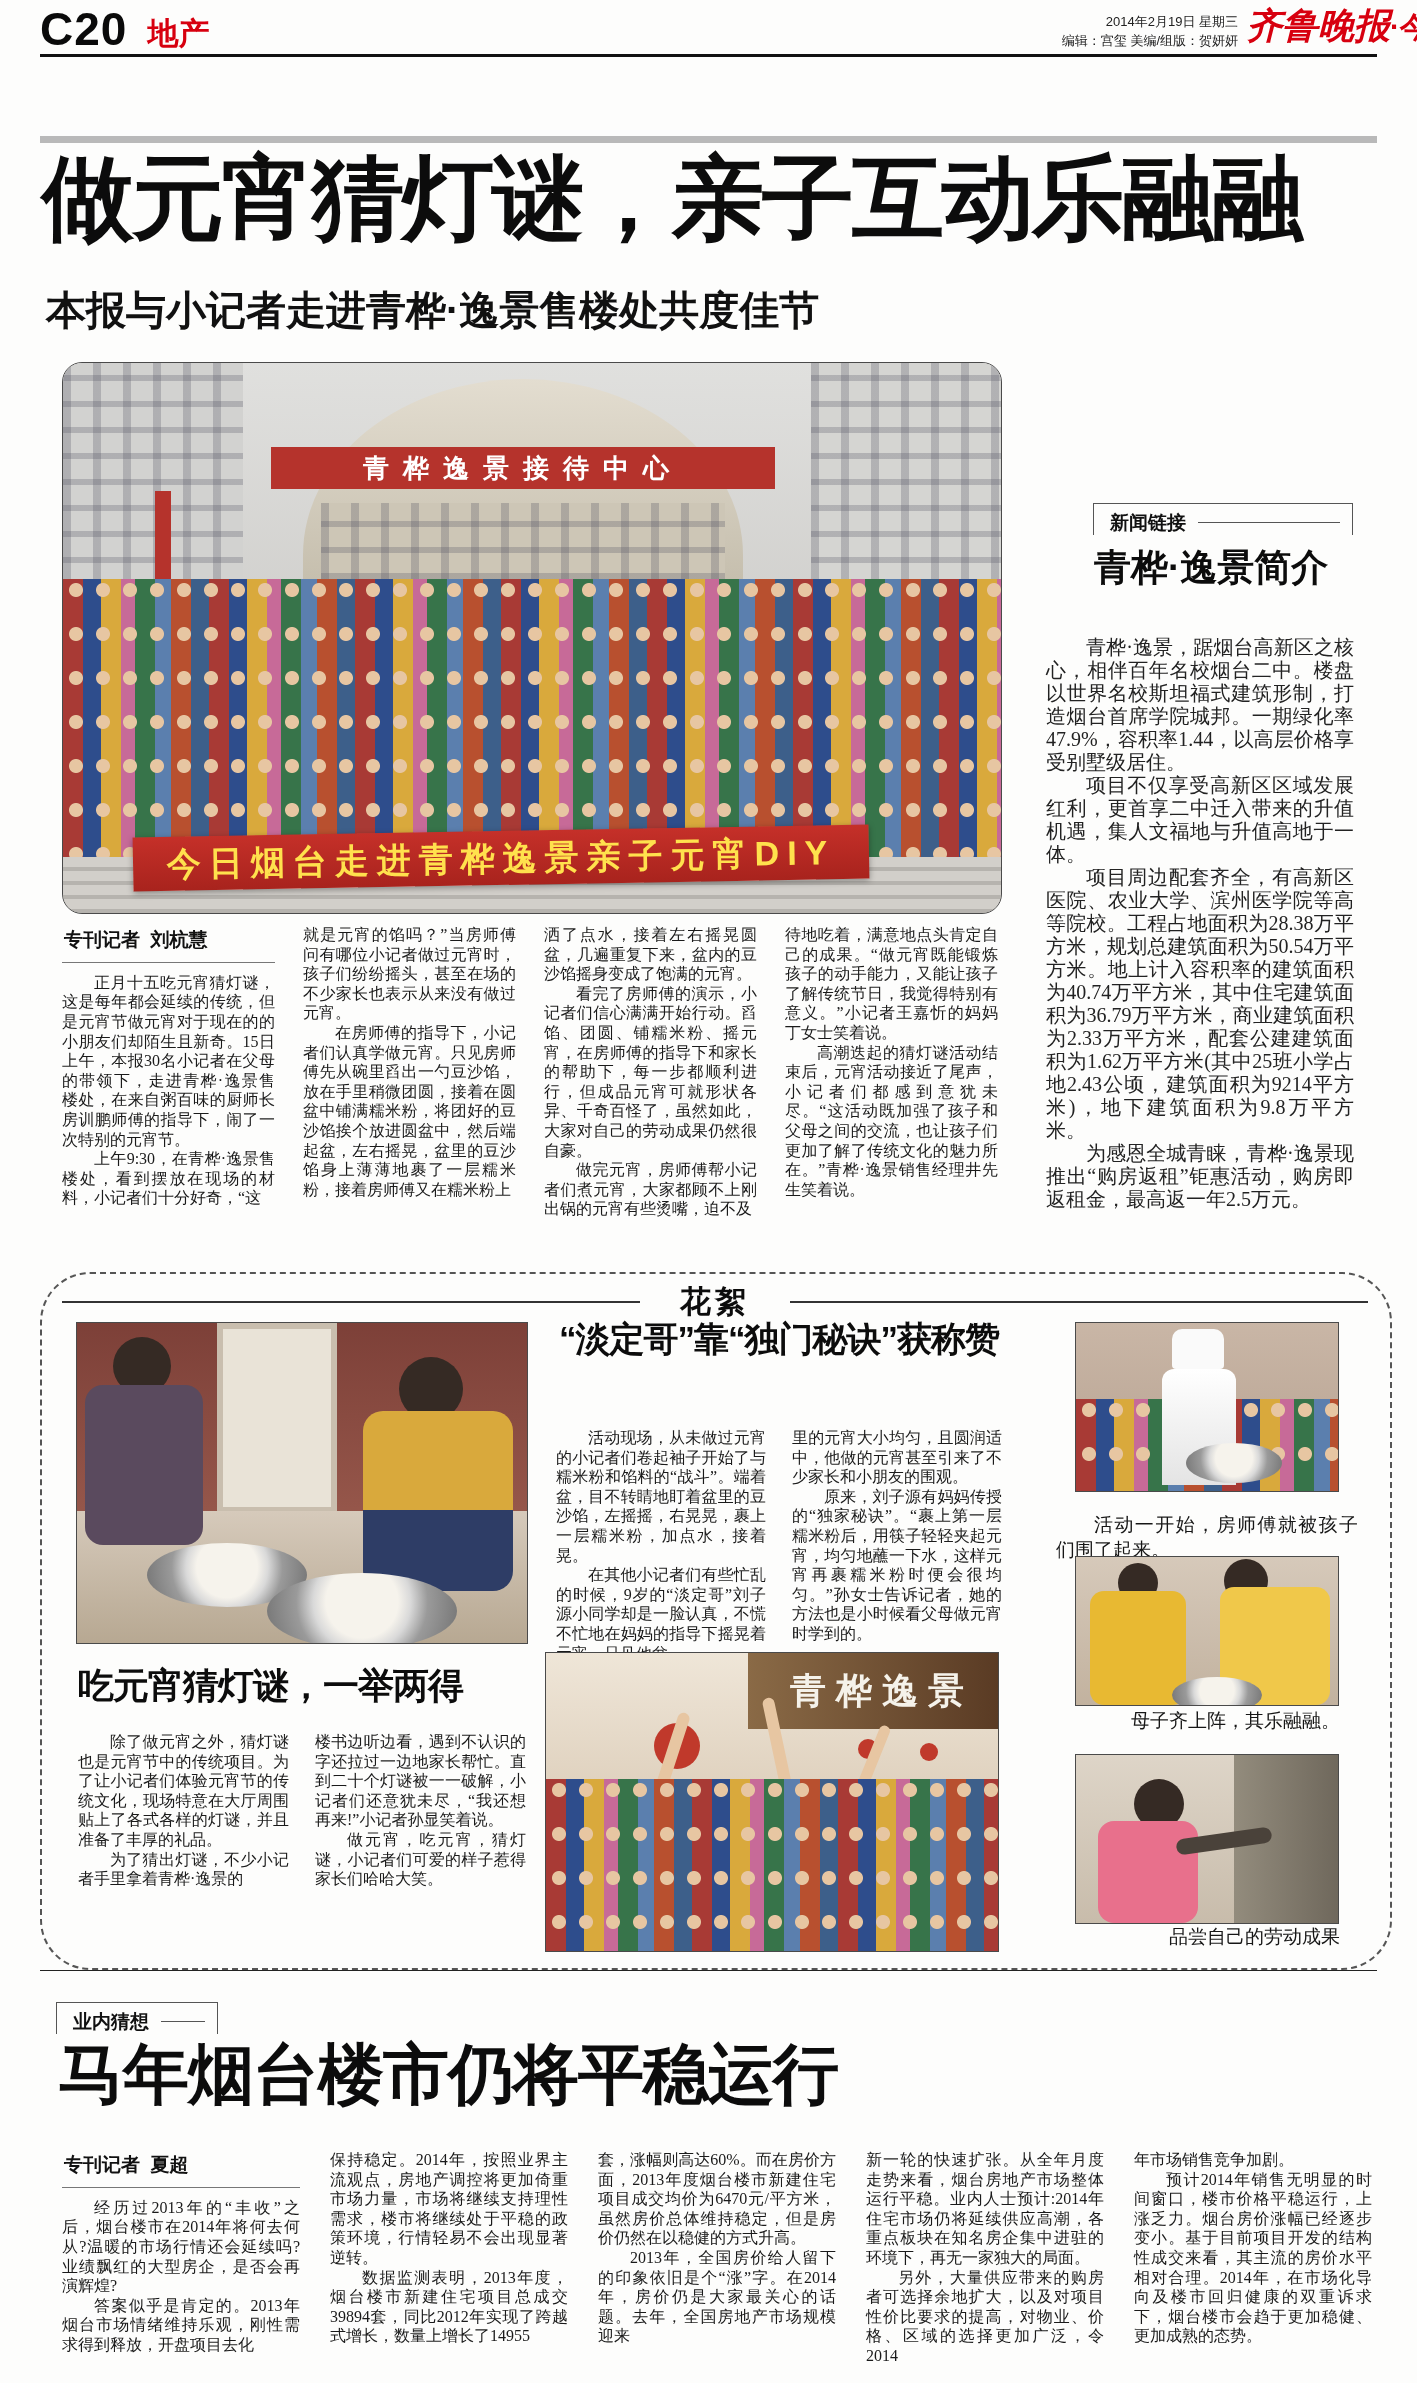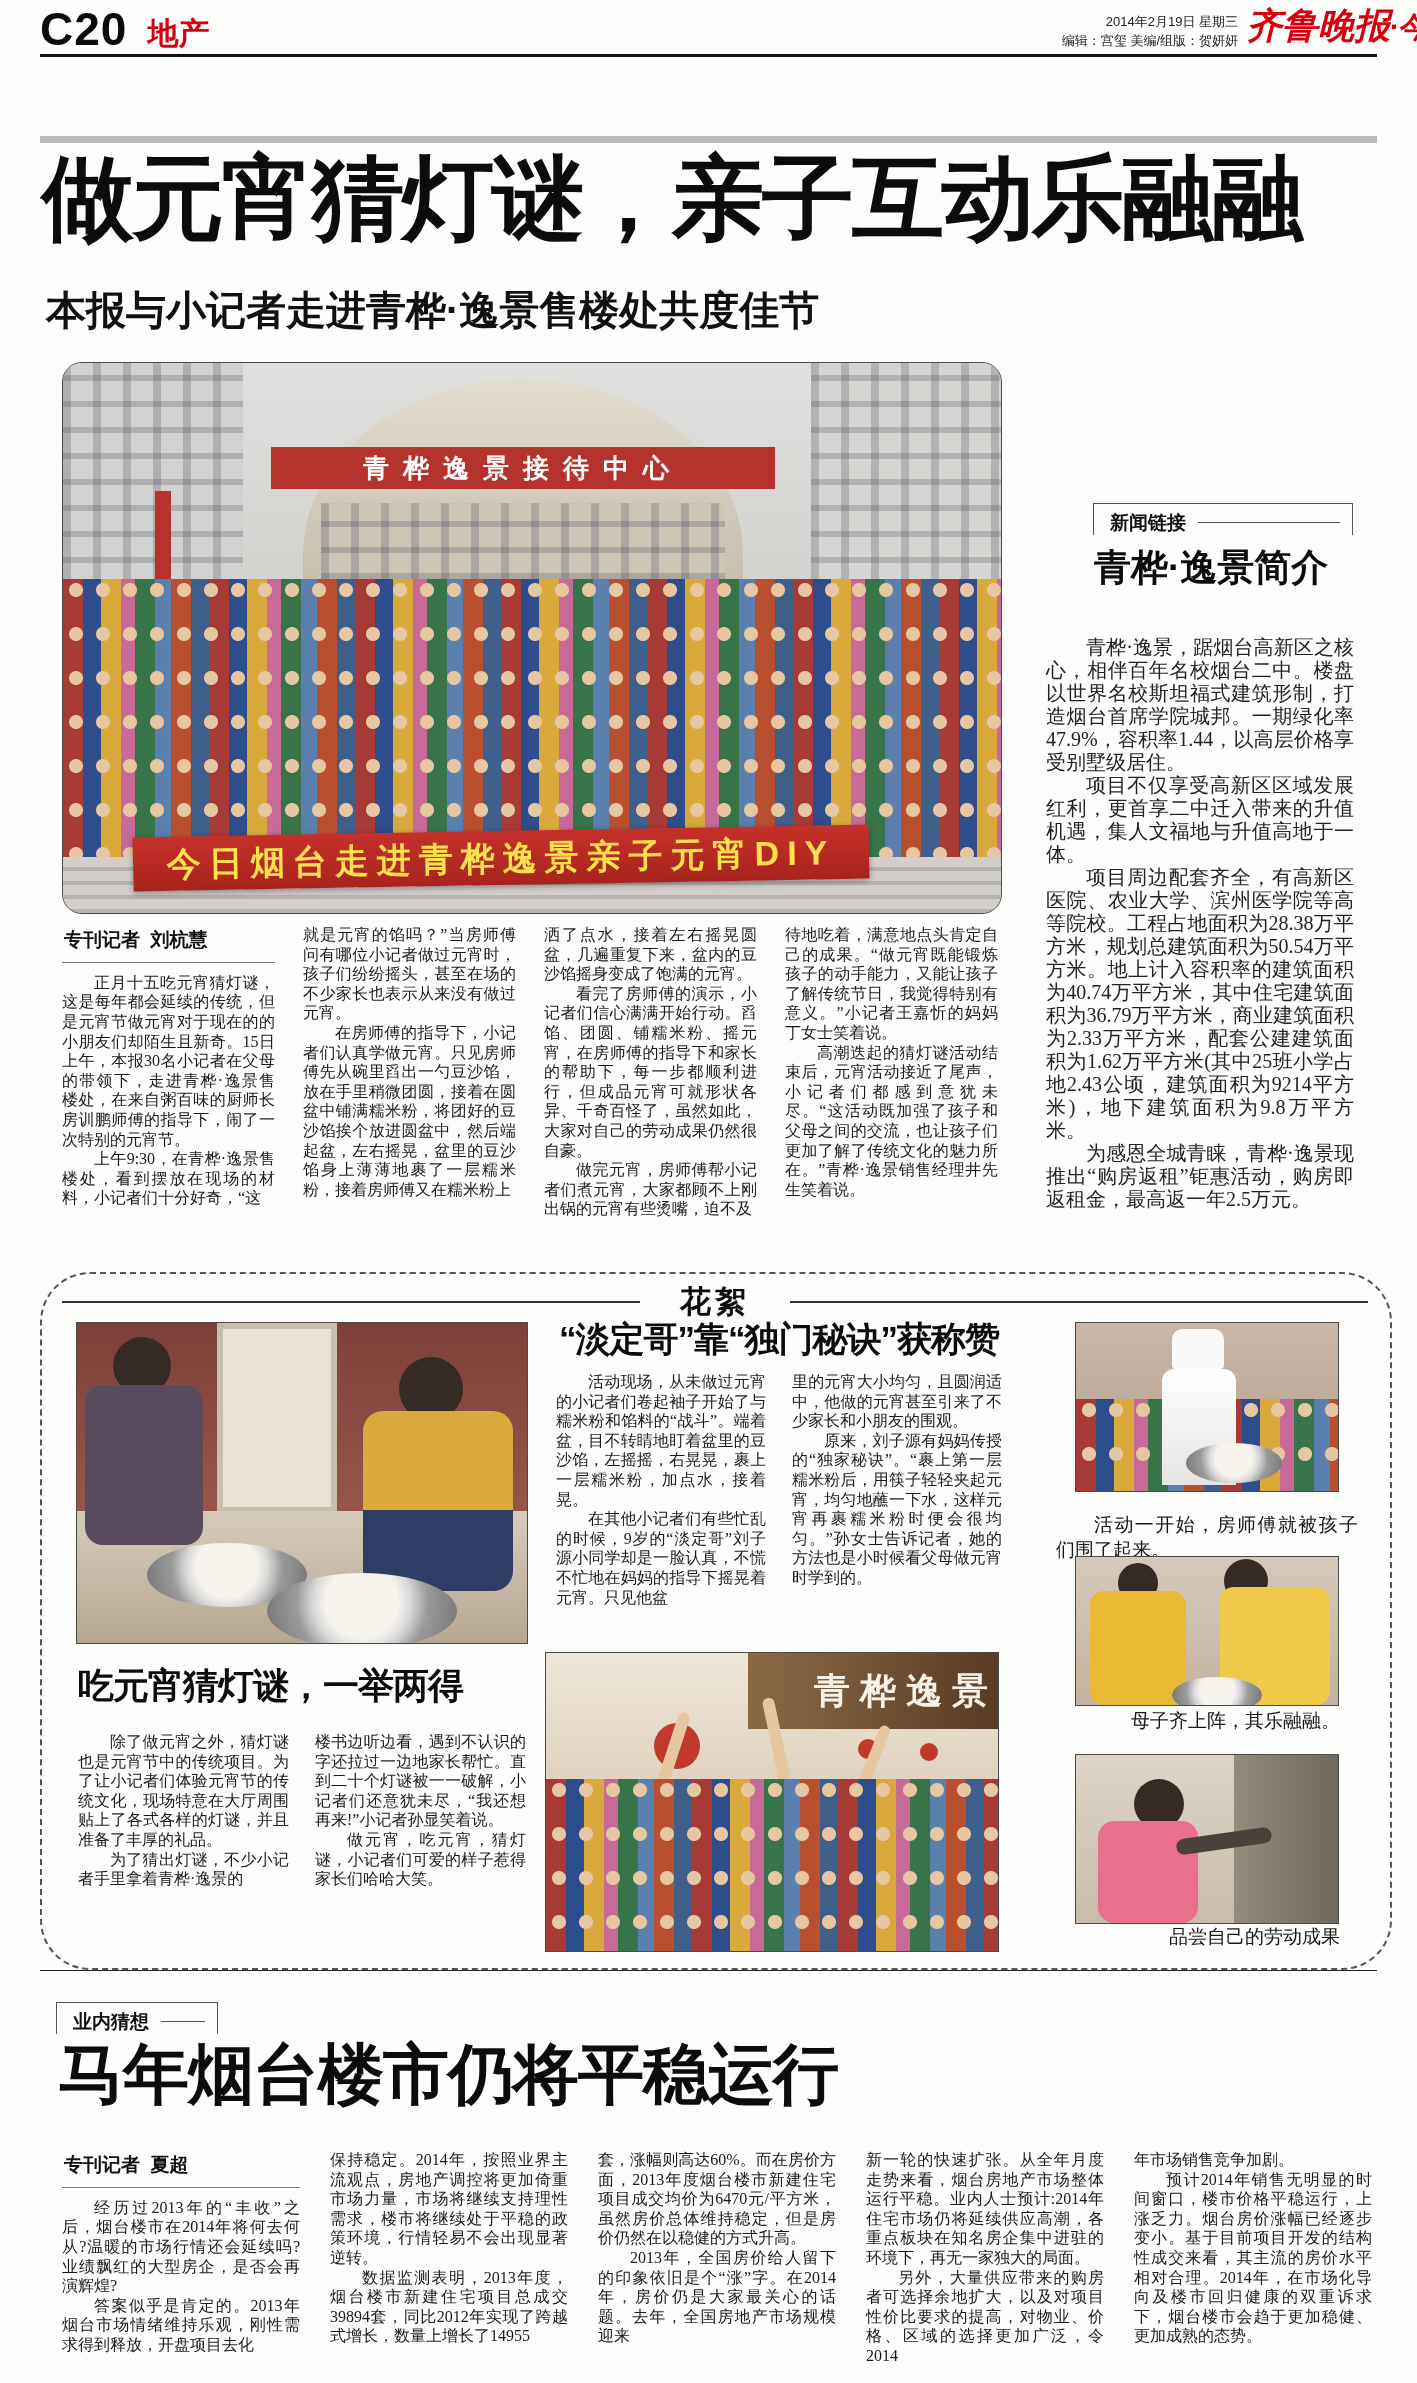--- a/index.html
+++ b/index.html
@@ -72,21 +72,21 @@
   .redband{background:#b5332c;display:flex;align-items:center;justify-content:center;color:#fff;
            font:bold 26px/1 "Liberation Sans",sans-serif;letter-spacing:14px;}
   .heldbanner{background:linear-gradient(180deg,#c53029,#a8231d);display:flex;align-items:center;justify-content:center;
            color:#ffe14d;font:900 34px/1 "Liberation Sans",sans-serif;letter-spacing:8px;
            transform:rotate(-1deg);box-shadow:0 2px 6px rgba(0,0,0,.35);}
   .steps{background:repeating-linear-gradient(180deg,#d2cfca 0 10px,#b6b3ae 10px 14px);}
   .silverbowl{border-radius:50%;background:radial-gradient(circle at 50% 38%,#f6f3ec 0 34%,#d9d9d9 46%,#9a9a9a 62%,#6f6f6f 100%);}
   .headc{border-radius:50%;background:#352a24;}
   .lobby{background:linear-gradient(180deg,#efe6d8 0,#dccdb9 55%,#c9b8a2 100%);}
   .lobbysign{background:linear-gradient(90deg,#8a6a46,#5a3b24);display:flex;align-items:center;justify-content:flex-end;
-           color:#f5f2ea;font:bold 36px/1 "Liberation Sans",sans-serif;letter-spacing:10px;padding-right:0;box-sizing:border-box;}
+           color:#f5f2ea;font:bold 36px/1 "Liberation Sans",sans-serif;letter-spacing:10px;padding-right:24px;box-sizing:border-box;}
 </style>
 </head>
 <body>
 
 <div class="page">
 
   <div class="abs hdr-left">
     <span class="pageno">C20</span>
     <span class="section">地产</span>
   </div>
@@ -167,21 +167,21 @@
     <div class="ph" style="left:0;bottom:0;width:450px;height:132px;background:linear-gradient(180deg,#d6cabb,#b7a892);"></div>
     <div class="ph headc" style="left:36px;top:14px;width:58px;height:58px;"></div>
     <div class="ph" style="left:8px;top:62px;width:118px;height:160px;background:#5a4a5e;border-radius:18px;"></div>
     <div class="ph headc" style="right:64px;top:34px;width:64px;height:64px;"></div>
     <div class="ph" style="right:14px;top:88px;width:150px;height:180px;background:linear-gradient(180deg,#d9a93c 0 55%,#2e3d66 55% 100%);border-radius:20px;"></div>
     <div class="ph silverbowl" style="left:70px;bottom:36px;width:160px;height:64px;"></div>
     <div class="ph silverbowl" style="left:190px;bottom:-6px;width:190px;height:76px;"></div>
   </div>
 
   <div class="abs hx-h1" style="left:556px;top:1320px;width:446px;">“淡定哥”靠“独门秘诀”获称赞</div>
-  <div class="abs cols" style="left:556px;top:1372px;width:446px;gap:26px;">
+  <div class="abs cols" style="left:556px;top:1428px;width:446px;gap:26px;">
     <div class="bodycol" style="width:210px;">
       <p class="ind">活动现场，从未做过元宵的小记者们卷起袖子开始了与糯米粉和馅料的“战斗”。端着盆，目不转睛地盯着盆里的豆沙馅，左摇摇，右晃晃，裹上一层糯米粉，加点水，接着晃。</p>
       <p class="ind">在其他小记者们有些忙乱的时候，9岁的“淡定哥”刘子源小同学却是一脸认真，不慌不忙地在妈妈的指导下摇晃着元宵。只见他盆</p>
     </div>
     <div class="bodycol" style="width:210px;">
       <p class="cont">里的元宵大小均匀，且圆润适中，他做的元宵甚至引来了不少家长和小朋友的围观。</p>
       <p class="ind">原来，刘子源有妈妈传授的“独家秘诀”。“裹上第一层糯米粉后，用筷子轻轻夹起元宵，均匀地蘸一下水，这样元宵再裹糯米粉时便会很均匀。”孙女士告诉记者，她的方法也是小时候看父母做元宵时学到的。</p>
     </div>
   </div>
 

